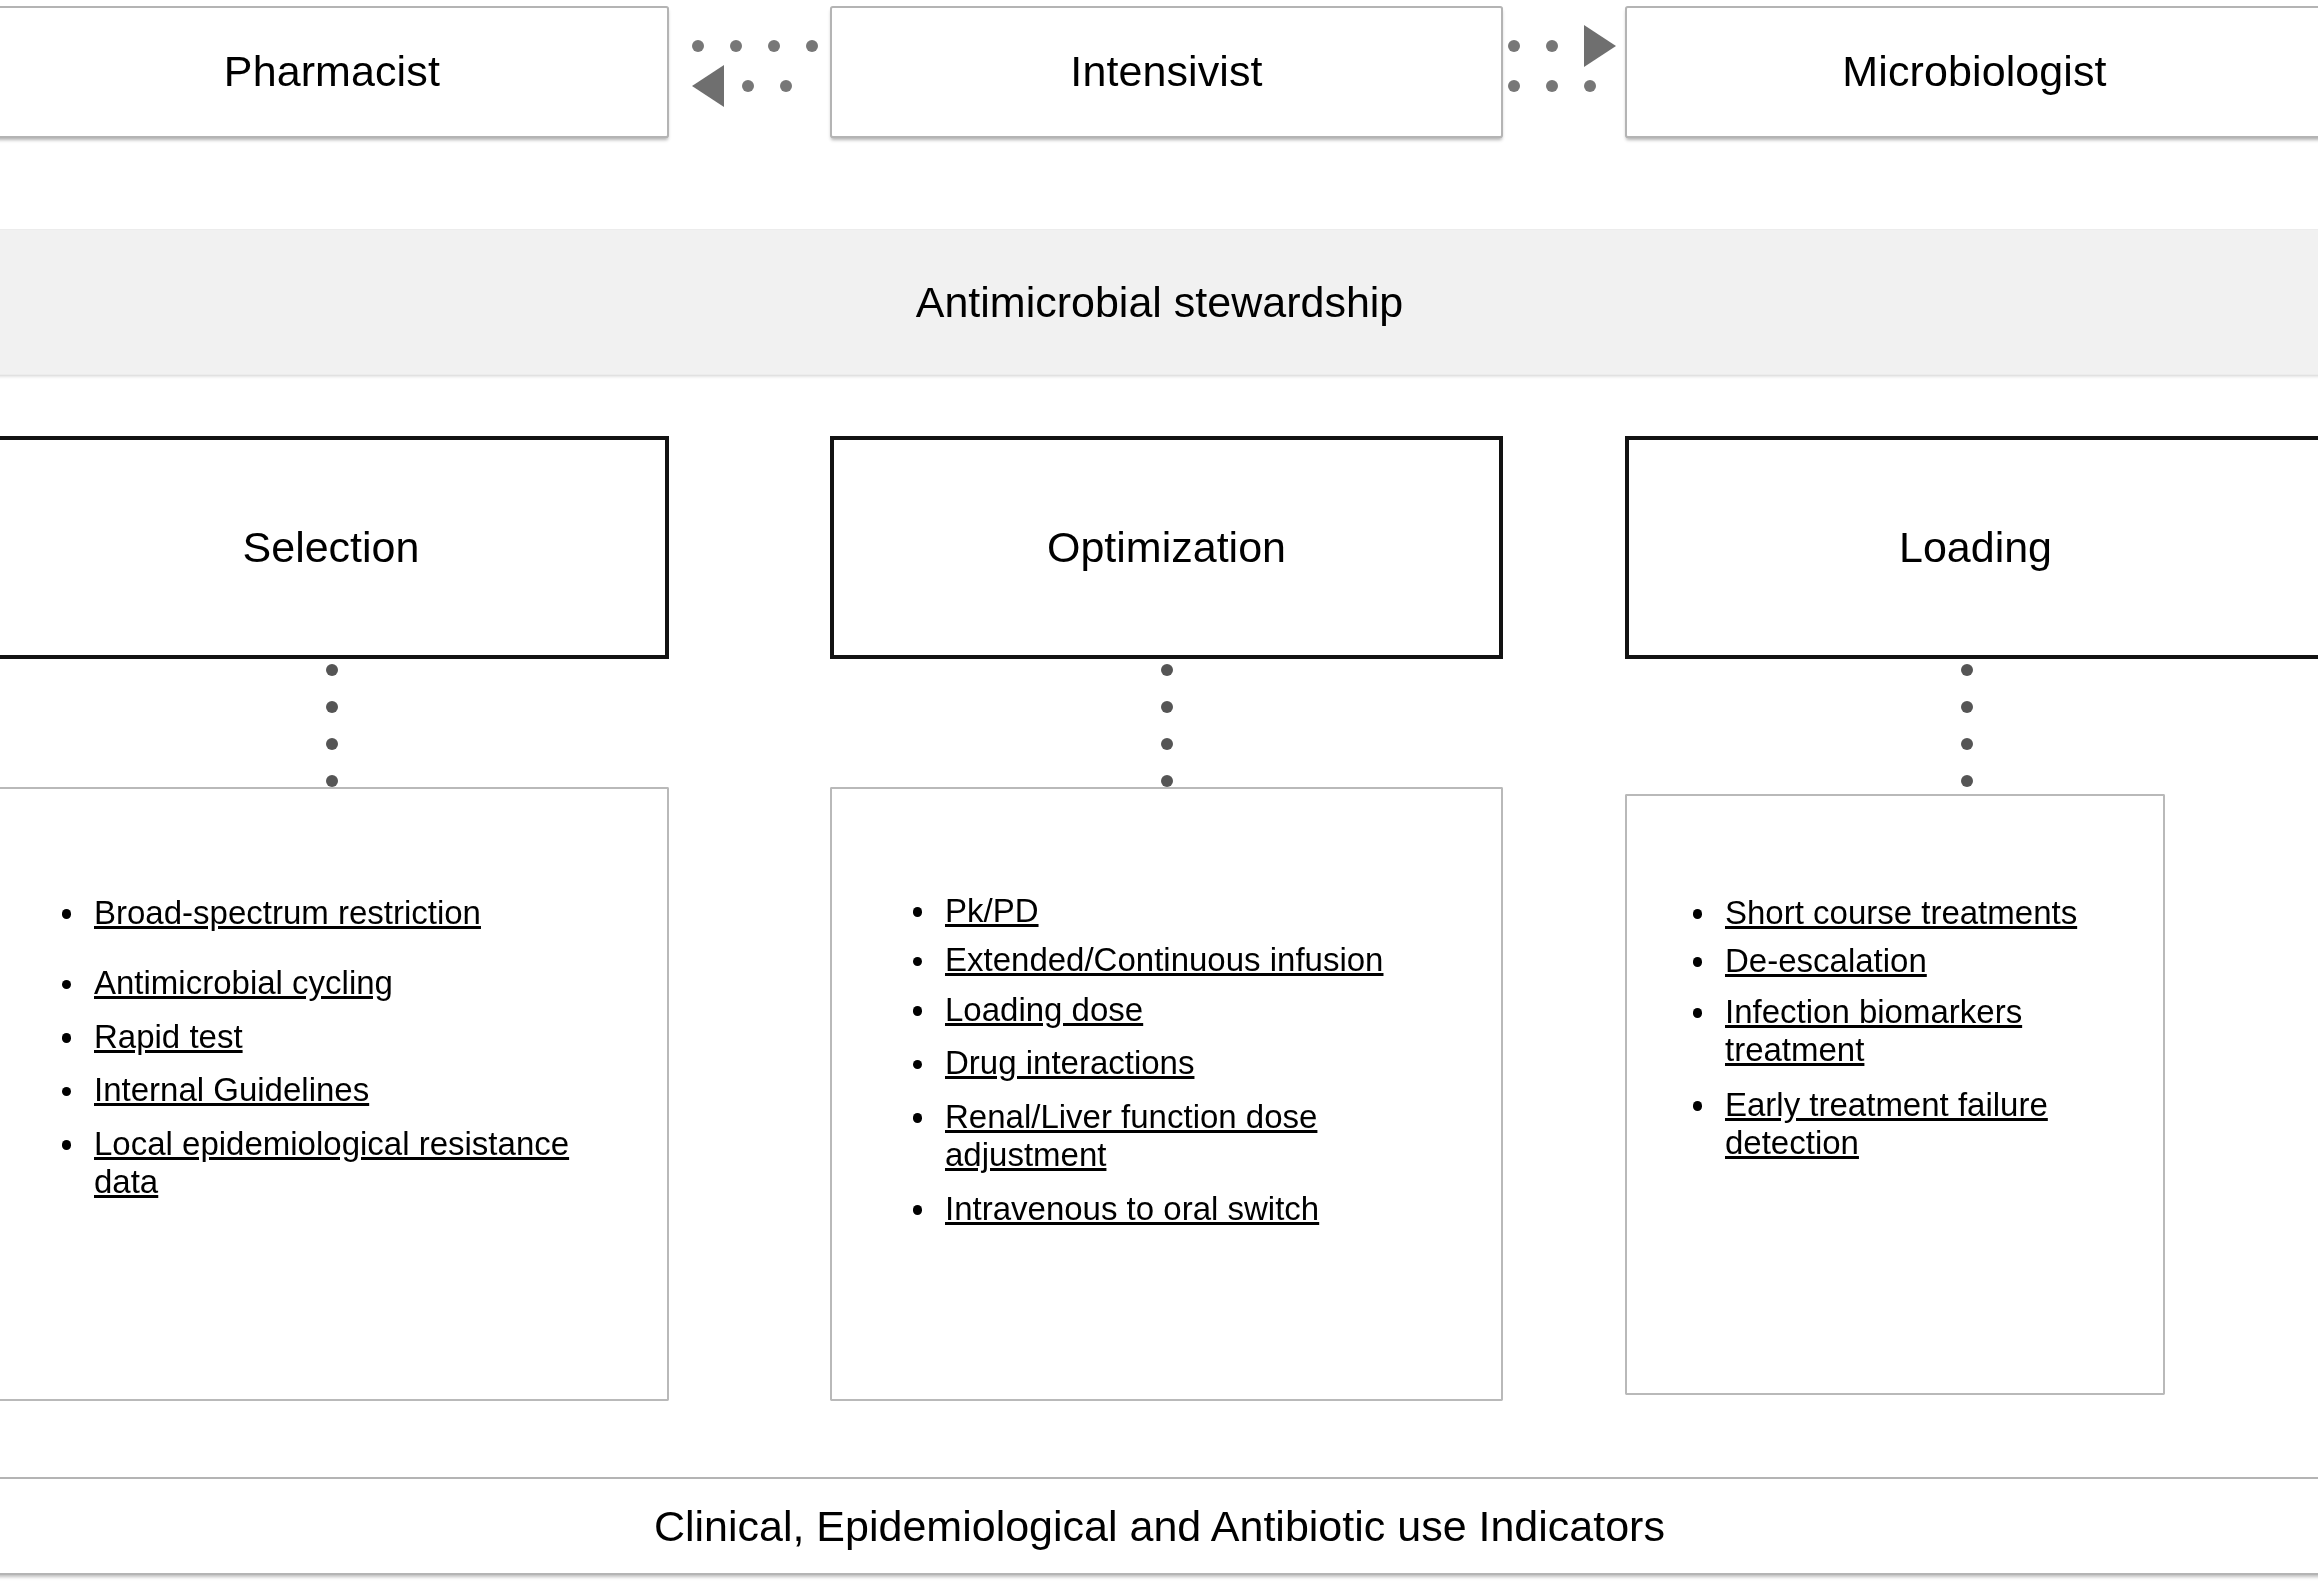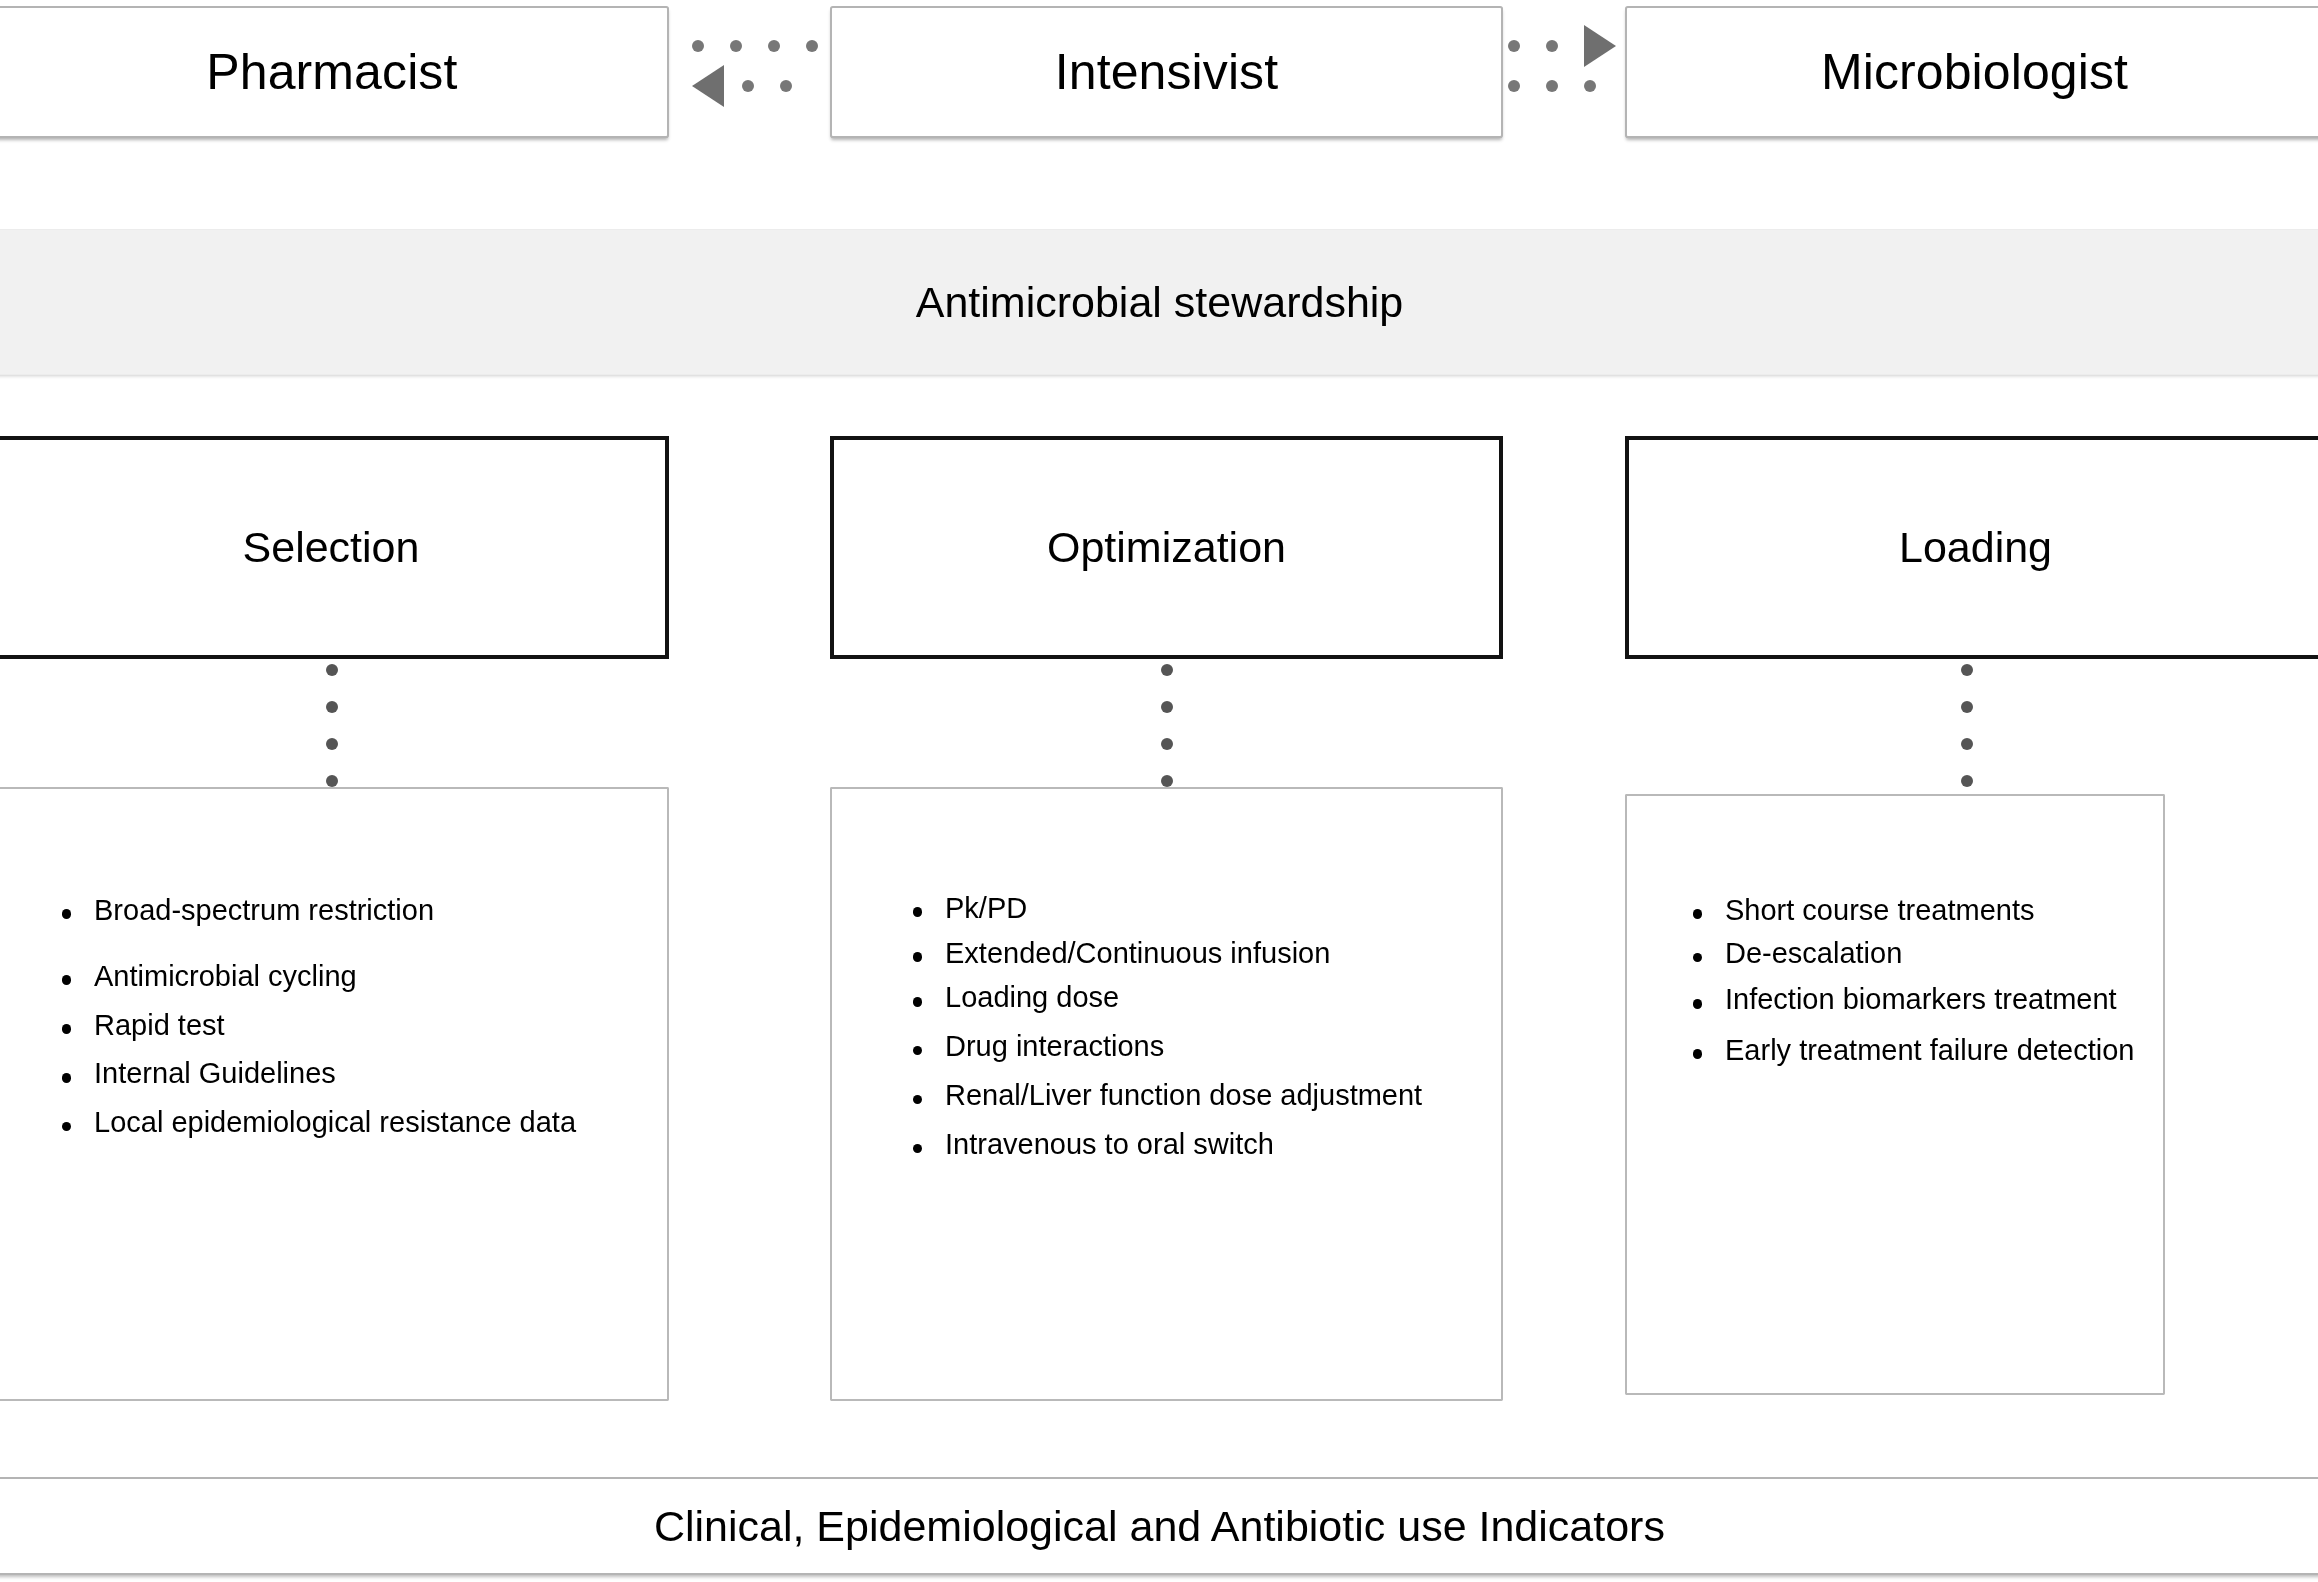--- a/index.html
+++ b/index.html
@@ -9,21 +9,21 @@
   .abs{position:absolute;box-sizing:border-box;}
 
   
   .role-box{
     background:#fff;
     border:2.1px solid #b4b4b4;
     border-radius:2.8px;
     display:flex;align-items:center;justify-content:center;
     box-shadow:0 2.8px 3.5px -1.4px rgba(0,0,0,0.30);
   }
-  .role-label{font-size:50px;letter-spacing:0.1px;line-height:1;white-space:nowrap;}
+  .role-label{font-size:43px;letter-spacing:0.1px;line-height:1;white-space:nowrap;}
 
   
   .dotrow{position:absolute;height:12.6px;display:flex;align-items:center;}
   .dotrow .dot{
     width:12px;height:12px;border-radius:50%;
     background:#777;margin-right:26px;flex:0 0 auto;
   }
   .arrow-left{
     width:0;height:0;flex:0 0 auto;
     border-top:21px solid transparent;
@@ -66,24 +66,25 @@
   .bullet-box{
     background:#fff;
     border:2.1px solid #b9b9b9;
     border-radius:1.4px;
   }
   ul.bullets{
     list-style:none;margin:0;padding:0;
   }
   ul.bullets li{
     position:relative;
-    font-size:29px;
+    font-size:33px;
     line-height:1.16;
     margin-bottom:15.3px;
     padding-left:38px;
+    text-decoration:underline;
   }
   ul.bullets li::before{
     content:"";
     position:absolute;
     left:5.6px;top:15.3px;
     width:9.8px;height:9.8px;border-radius:50%;
     background:#000;
   }
 
   

